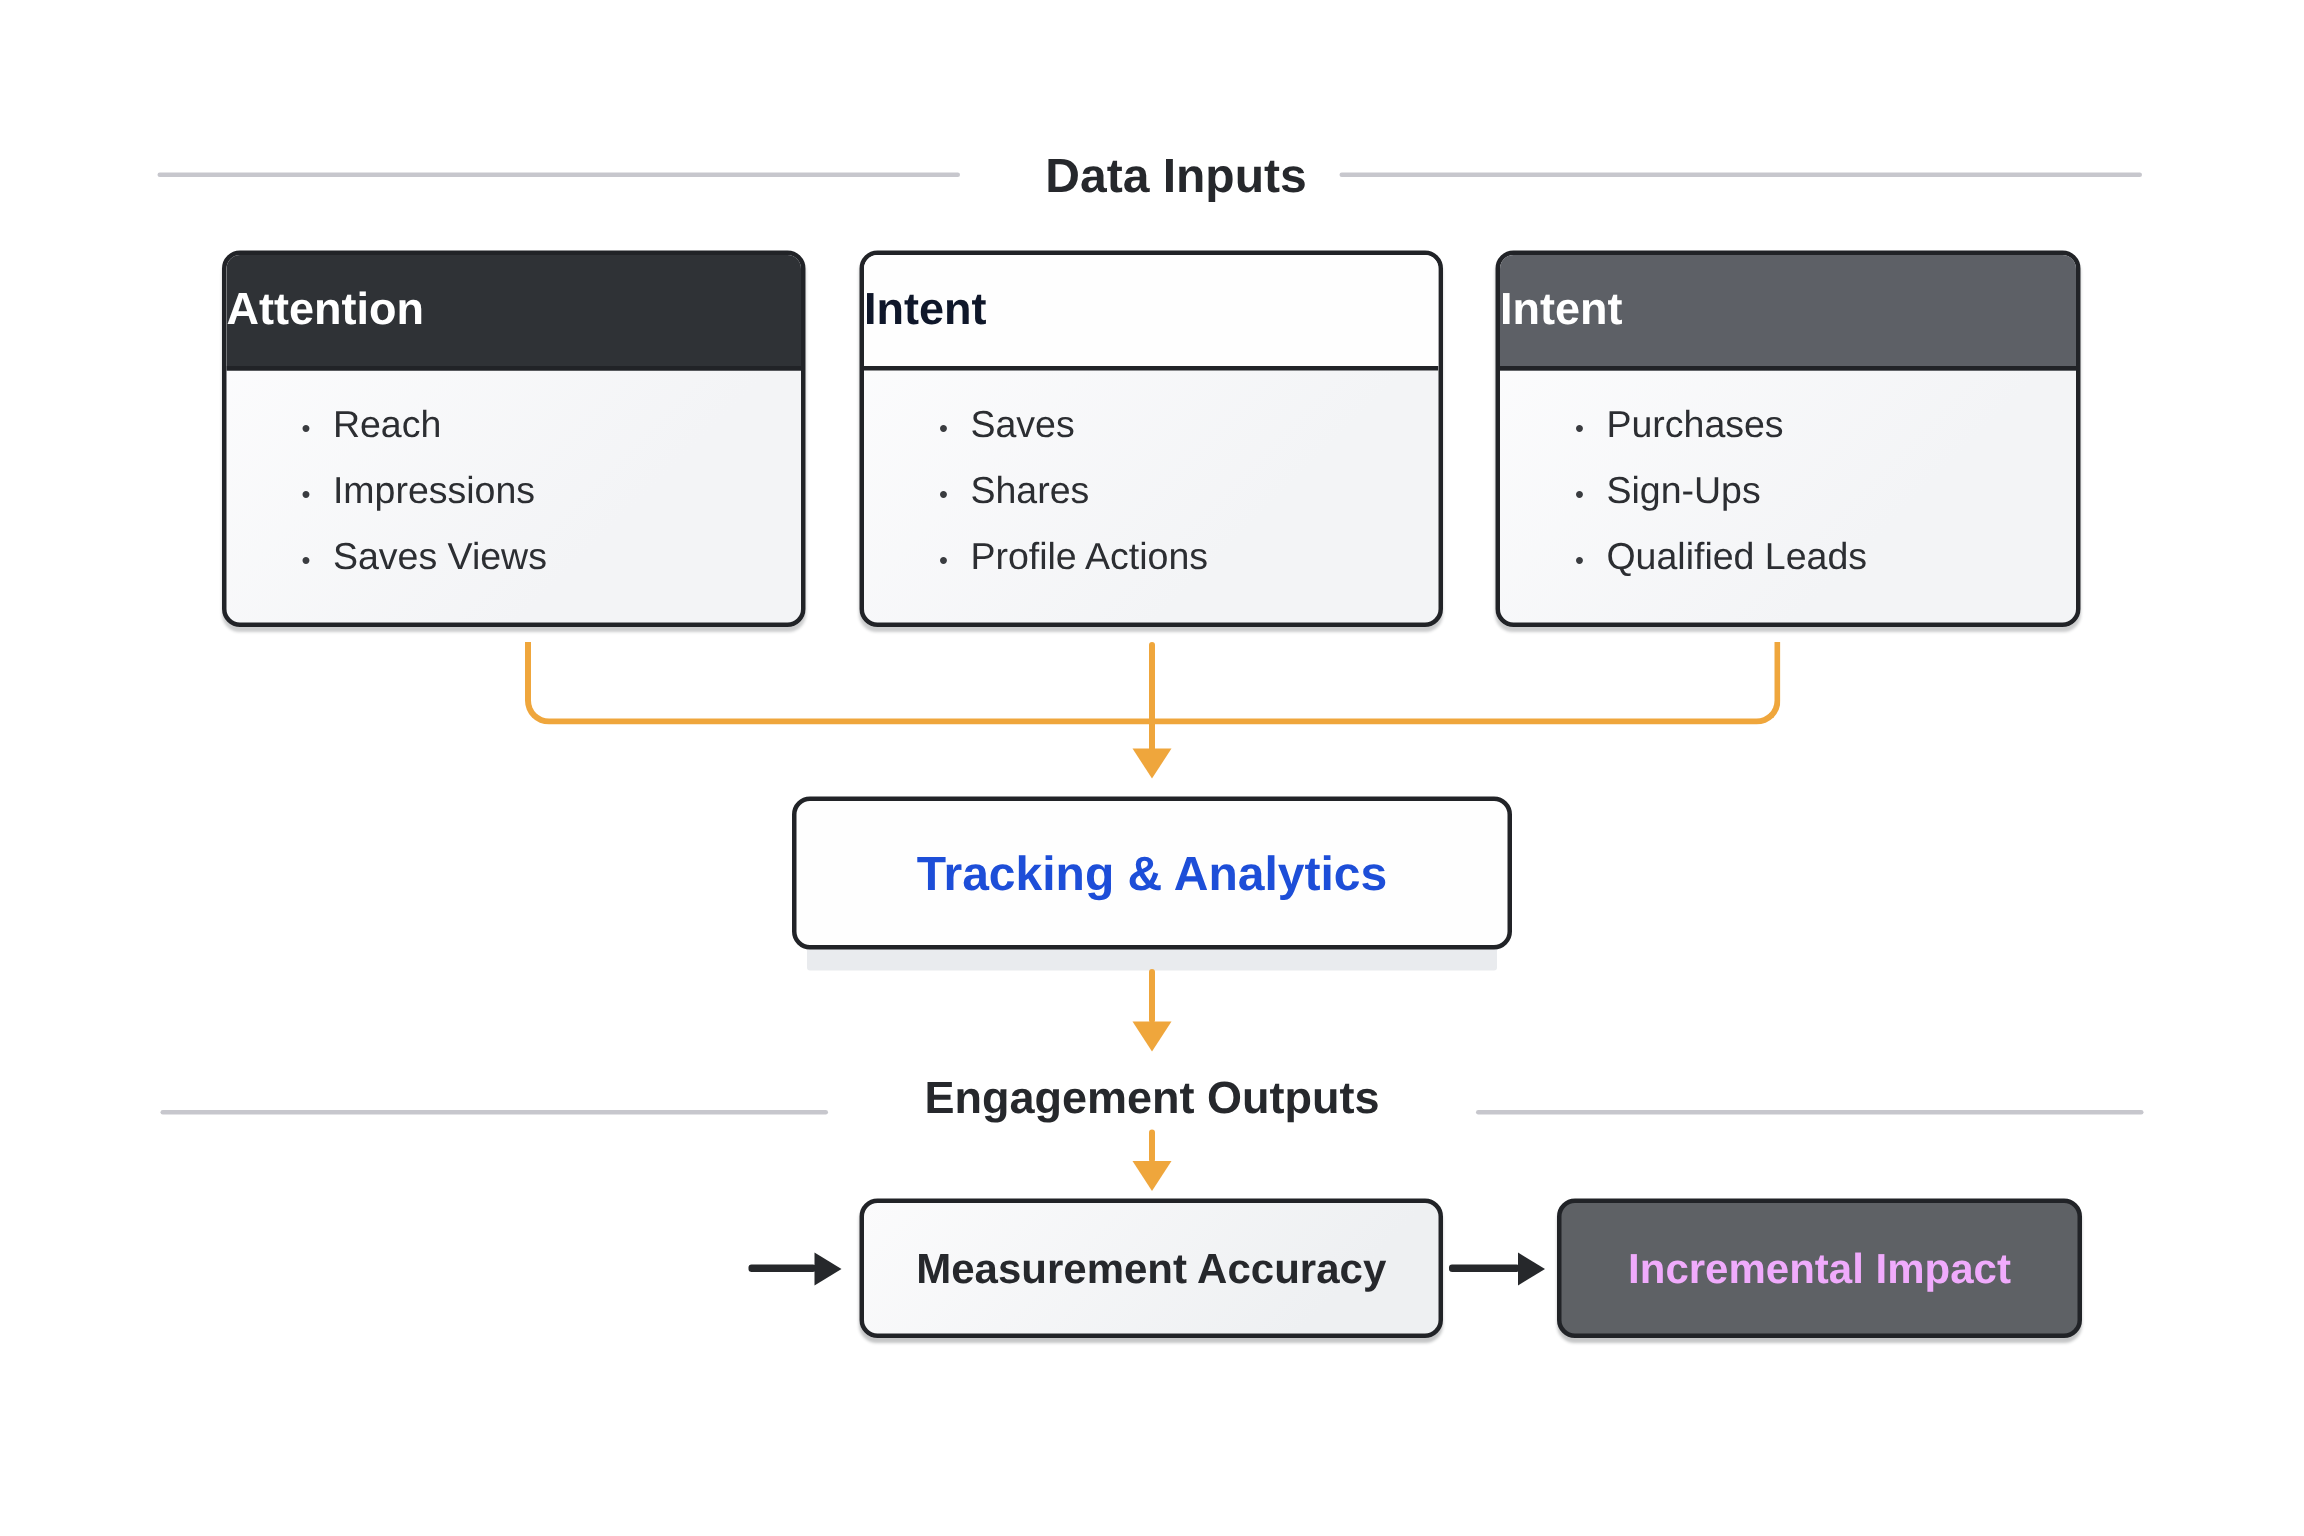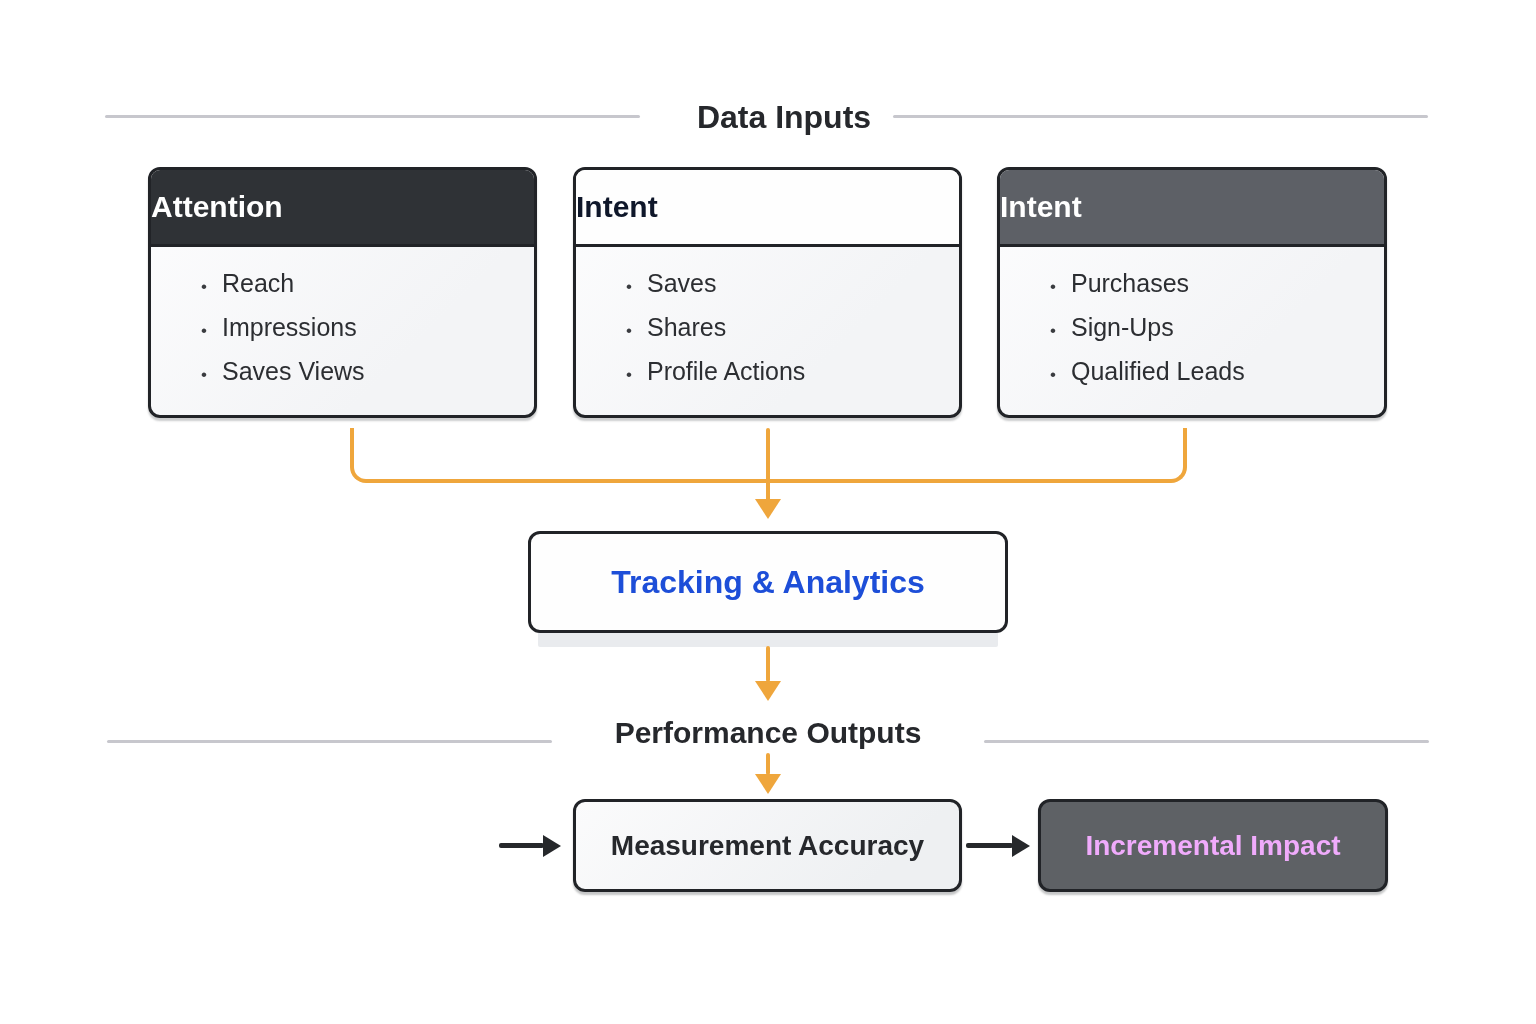--- a/index.html
+++ b/index.html
@@ -191,21 +191,21 @@
   <div class="down-head" style="left:755px; top:499px;"></div>
 
   <div class="tracking-box">
     <span>Tracking &amp; Analytics</span>
   </div>
 
   <div class="vstem" style="left:766px; top:646px; height:36px;"></div>
   <div class="down-head" style="left:755px; top:681px;"></div>
 
   <div class="hline" style="left:107px; top:740px; width:445px;"></div>
-  <div class="section-title" style="left:768px; top:716px; font-size:30px;">Performance Outputs</div>
+  <div class="section-title" style="left:768px; top:716px; font-size:30px;">Engagement Outputs</div>
   <div class="hline" style="left:984px; top:740px; width:445px;"></div>
 
   <div class="vstem" style="left:766px; top:753px; height:22px;"></div>
   <div class="down-head" style="left:755px; top:774px;"></div>
 
 
   <div class="black-line" style="left:499px; top:843px; width:45px;"></div>
   <div class="right-head" style="left:543px; top:835px;"></div>
 
   <div class="out-box out-light" style="left:573px; width:389px;">

